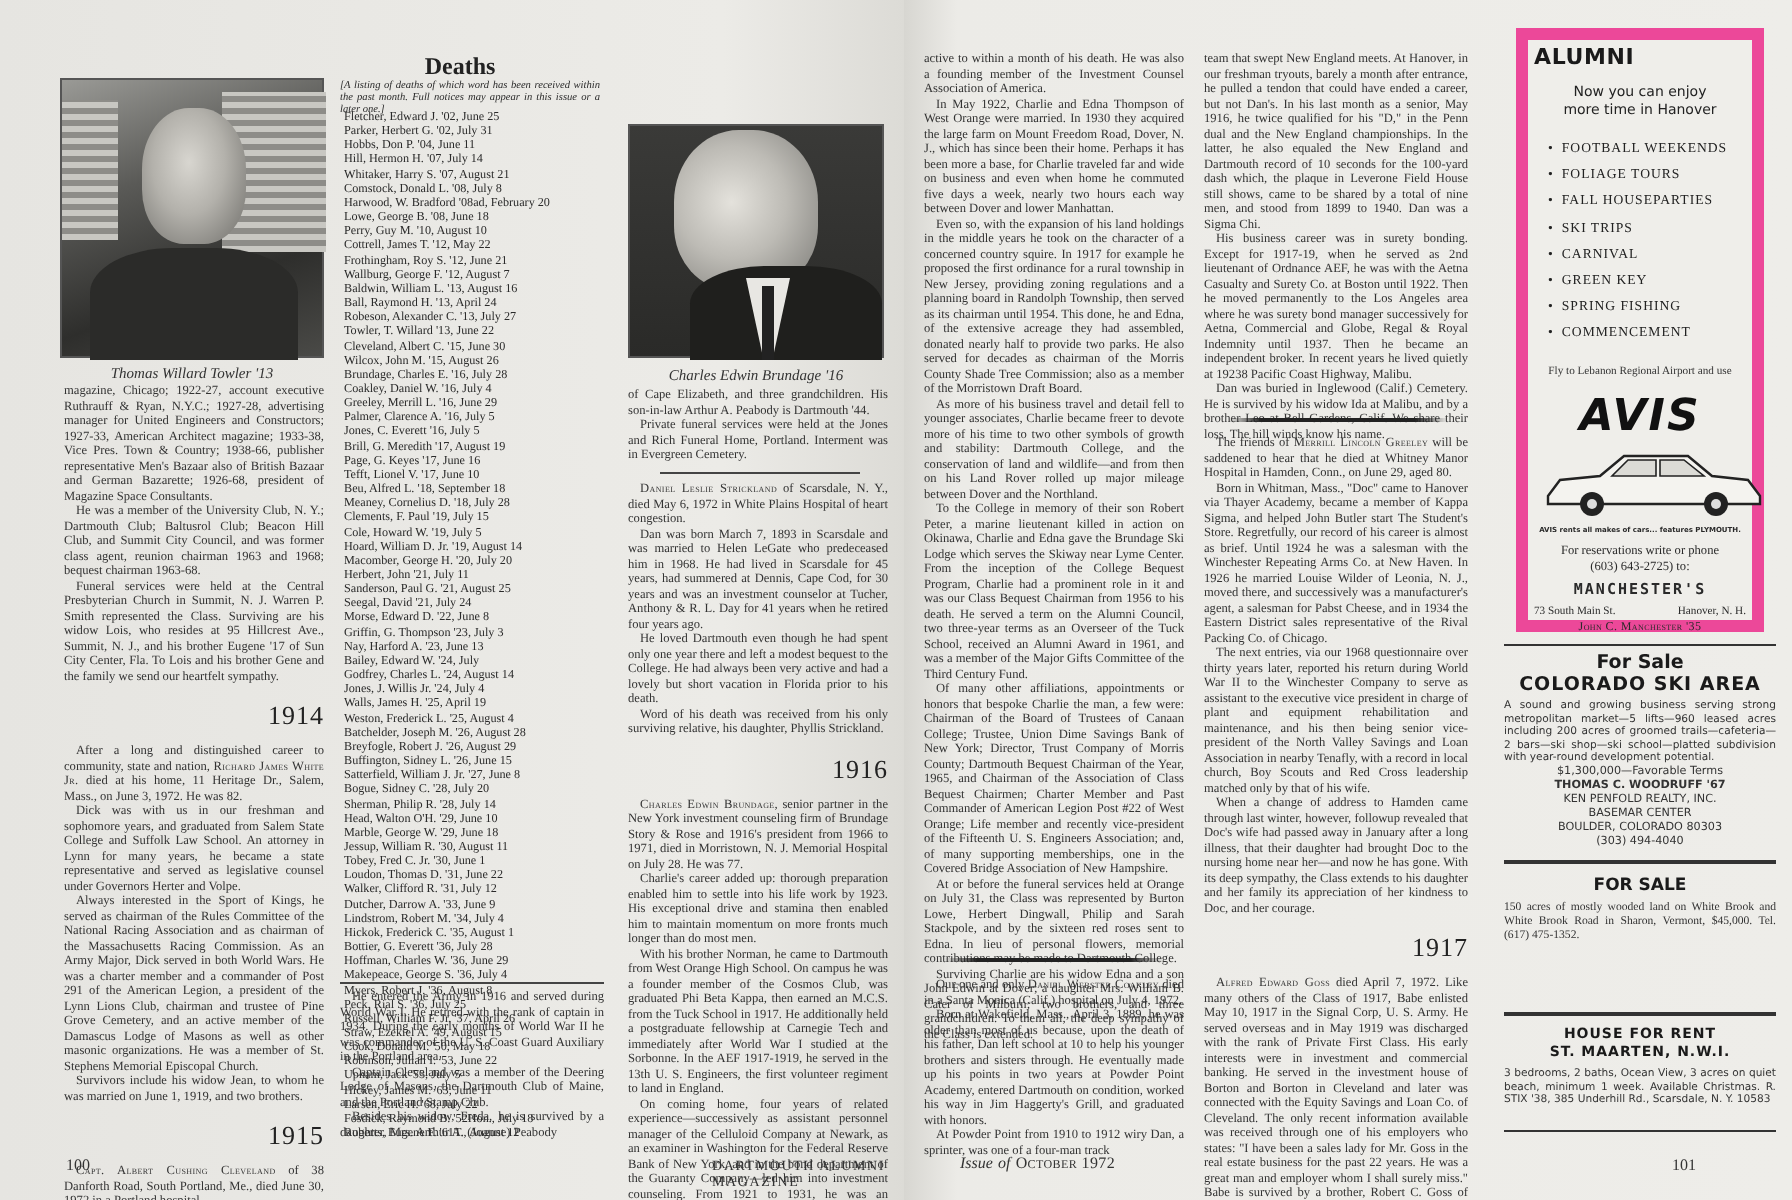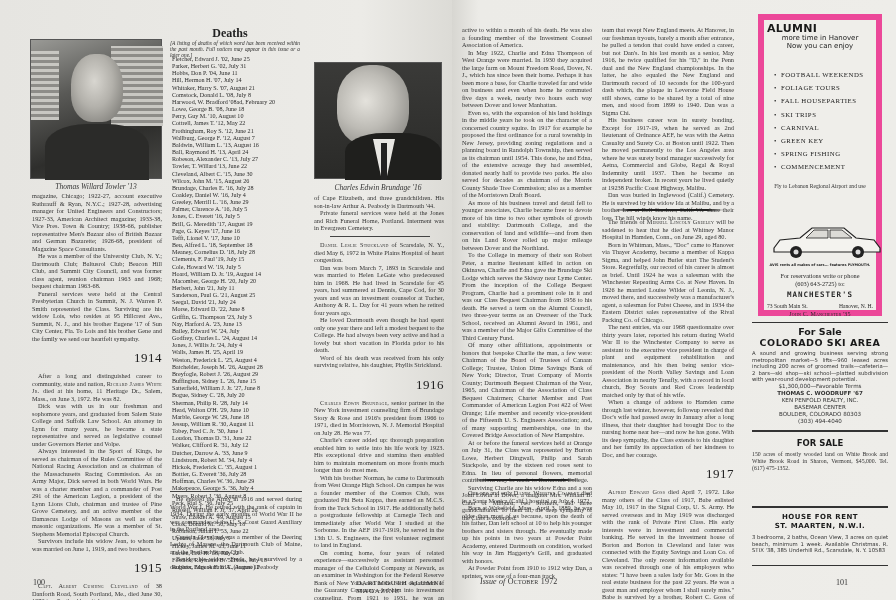--- a/index.html
+++ b/index.html
@@ -223,32 +223,33 @@
     <span class="footer-issue">Issue</span>
     <span class="footer-issue">of</span>
     <span class="sc" style="font-size:8px;">October 1972</span>
   </div>
   <div class="pageno" style="left:384px;top:578px;">101</div>
 </div>
 
 <div class="ad-box ad-box2">
   <div class="ad-alumni">ALUMNI</div>
   <div class="ad-sub" style="top:22px;">Now you can enjoy</div>
-  <div class="ad-sub" style="top:14px;text-align:center;">more time in Hanover</div>
+  <div class="ad-sub" style="top:31px;text-align:center;">more time in Hanover</div>
   <ul class="ad-list" id="ad-list">
       <li>FOOTBALL WEEKENDS</li>
       <li>FOLIAGE TOURS</li>
       <li>FALL HOUSEPARTIES</li>
       <li>SKI TRIPS</li>
       <li>CARNIVAL</li>
       <li>GREEN KEY</li>
       <li>SPRING FISHING</li>
       <li>COMMENCEMENT</li>
     </ul>
   <div class="ad-fly">Fly to Lebanon Regional Airport and use</div>
+  <div class="ad-avis">AVIS</div>
   <svg class="ad-car" viewBox="0 0 112 36">
     <path d="M4 24 L10 16 L30 14 L42 4 L74 4 L86 14 L104 16 L110 24 L110 28 L4 28 Z" fill="#f4f3ef" stroke="#222" stroke-width="1.2"></path>
     <path d="M44 6 L58 6 L58 14 L36 14 Z M60 6 L72 6 L82 14 L60 14 Z" fill="#dcdbd6" stroke="#222" stroke-width="0.8"></path>
     <circle cx="26" cy="28" r="6" fill="#222"></circle>
       <circle cx="26" cy="28" r="2.5" fill="#ddd"></circle>
     <circle cx="88" cy="28" r="6" fill="#222"></circle>
       <circle cx="88" cy="28" r="2.5" fill="#ddd"></circle>
   </svg>
   <div class="ad-tag">AVIS rents all makes of cars... features PLYMOUTH.</div>
   <div class="ad-res">For reservations write or phone</div>

